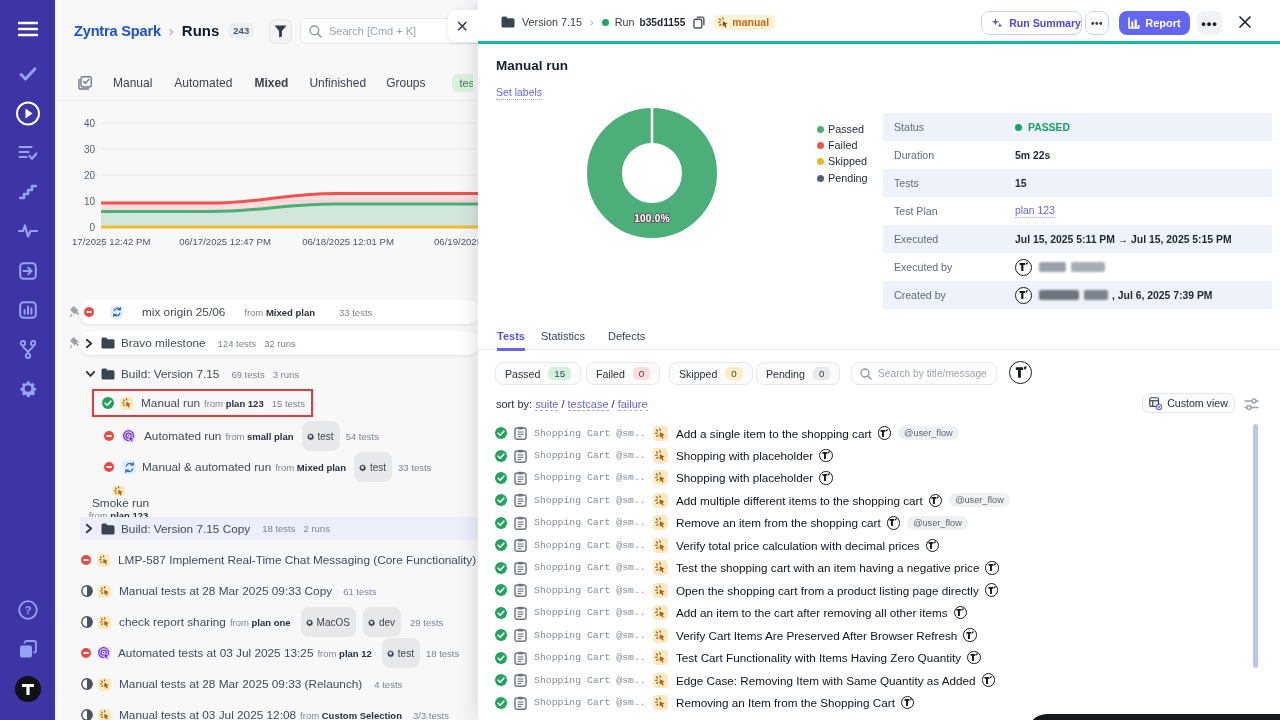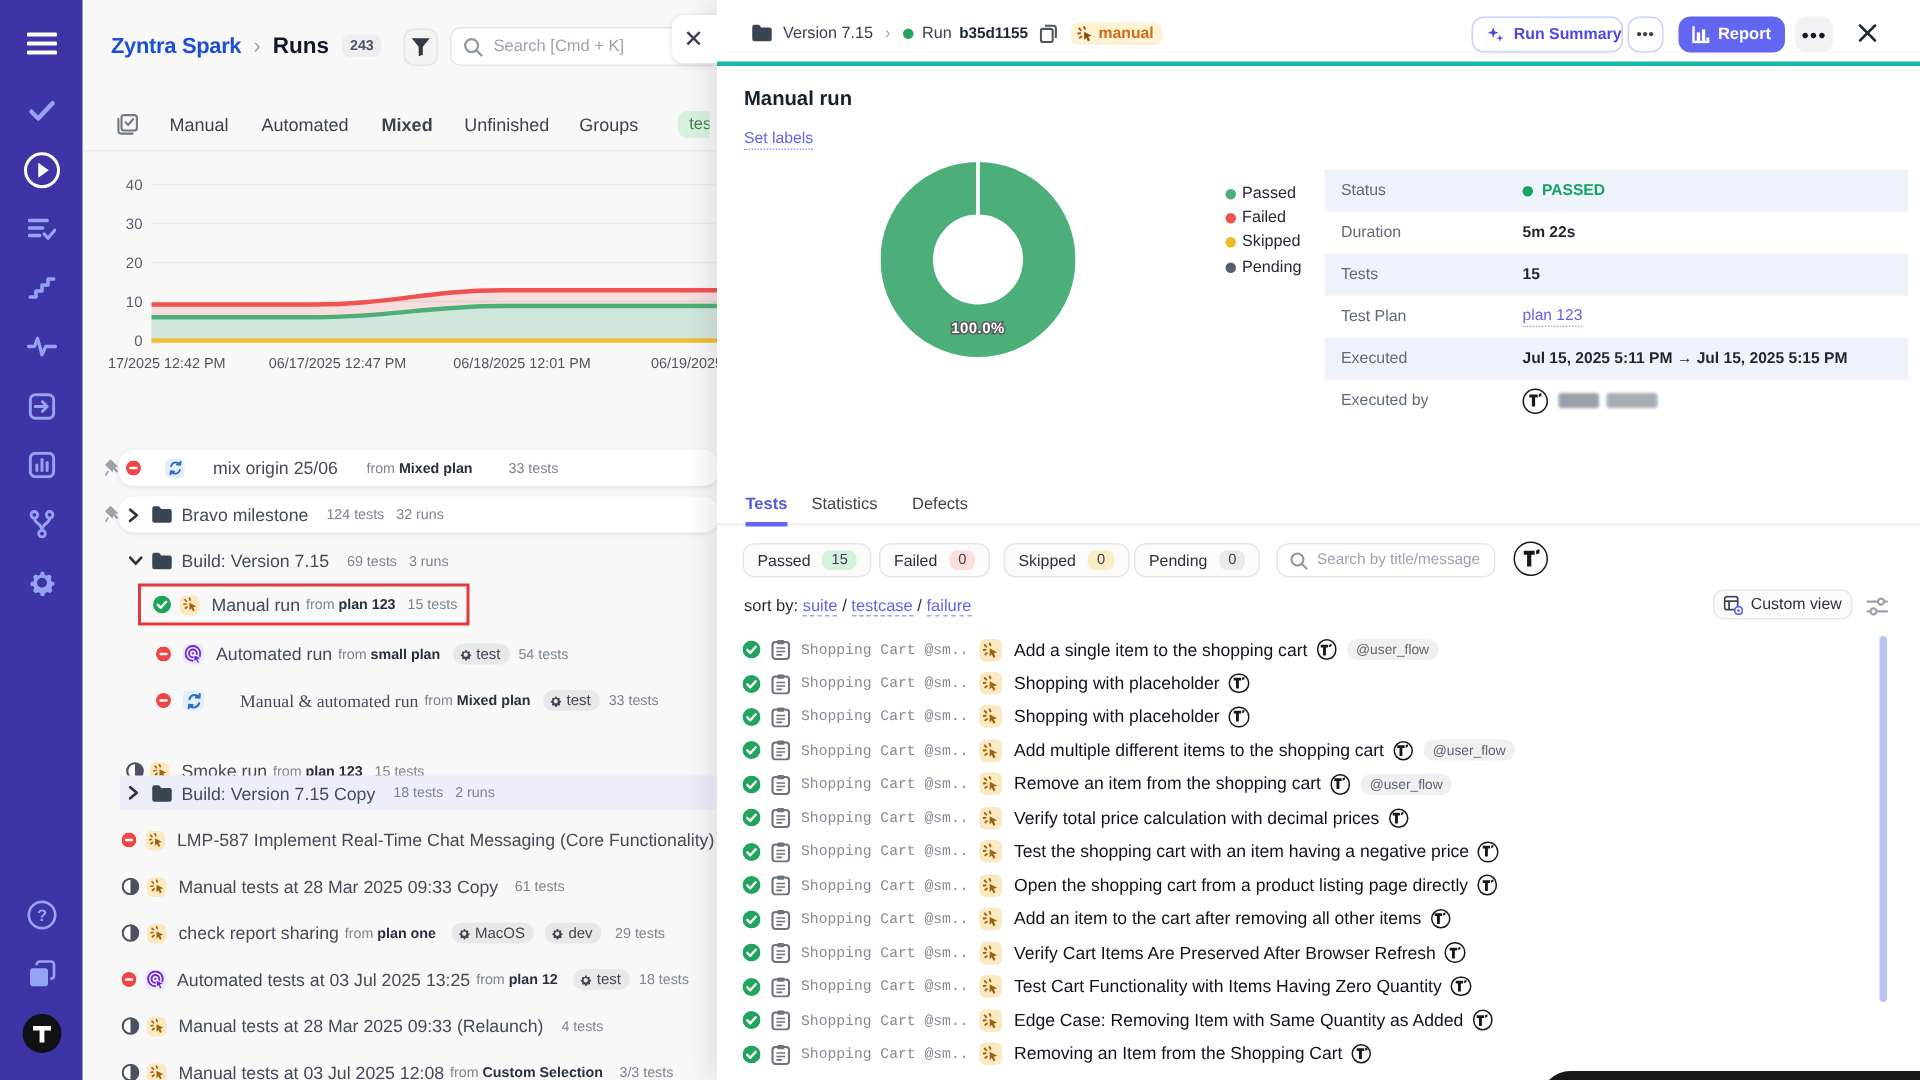--- a/index.html
+++ b/index.html
@@ -32,21 +32,21 @@
   
   #chart { position:absolute; left:0; top:104px; width:423px; height:150px; }
 
   
   .pin { position:absolute; }
   .treerow { position:absolute; display:flex; align-items:center; font-size:11.8px; color:#414b5a; white-space:nowrap; }
   .treerow .nm { color:#414b5a; }
   .meta { font-size:9.5px; color:#7c8592; }
   .meta b { color:#273041; }
   .chipicon { width:13px; height:13px; border-radius:4px; display:inline-flex; align-items:center; justify-content:center; }
-  .envchip { background:#e7e8ea; border-radius:8px; height:14px; display:inline-flex; align-items:center; font-size:10px; color:#3f4754; padding:0 6px 0 4px; gap:3px; }
+  .envchip { background:#e7e8ea; border-radius:8px; height:30px; display:inline-flex; align-items:center; font-size:10px; color:#3f4754; padding:0 6px 0 4px; gap:3px; }
   .whitecard { position:absolute; background:#fff; border-radius:10px; box-shadow:0 1px 3px rgba(16,24,40,.10); }
 
   
   #rightpanel { position:absolute; left:478px; top:0; width:802px; height:720px; background:#fff; box-shadow:-6px 0 16px rgba(30,30,60,.10); }
   #rheader { position:absolute; left:0; top:0; width:802px; height:44px; border-bottom:3px solid #14b8a6; background:#fff; }
   .bc { position:absolute; top:0; height:44px; display:flex; align-items:center; font-size:10.8px; color:#394150; white-space:nowrap; }
   #runsum { position:absolute; left:503px; top:11px; height:24px; border:1px solid #c7d2fe; border-radius:8px; display:flex; align-items:center; background:#fff; color:#4f46e5; font-size:10.6px; font-weight:600; white-space:nowrap; }
   #reportbtn { position:absolute; left:641px; top:11px; width:71px; height:24px; background:#6366f1; color:#fff; border-radius:8px; display:flex; align-items:center; justify-content:center; font-size:11px; font-weight:600; gap:5px; }
   #dots2 { position:absolute; left:719px; top:11px; width:25px; height:24px; background:#f1f2f4; border-radius:8px; display:flex; align-items:center; justify-content:center; }
 
@@ -368,30 +368,30 @@
       <div class="treerow" style="left:49px; top:455px; height:24px;">
         <svg width="10" height="10" viewBox="0 0 10 10">
             <circle cx="5" cy="5" r="5" fill="#ee4545"></circle>
             <rect x="2.2" y="4.1" width="5.6" height="1.8" rx="0.9" fill="#fff"></rect>
           </svg>
         <span class="chipicon" style="background:#e2eefb; margin-left:8px; width:14px; height:14px;">
             <svg width="11" height="11" viewBox="0 0 12 12">
               <path d="M2.5 4.5 A4 4 0 0 1 9.8 3.4 M9.8 3.4 L10 0.8 M9.8 3.4 L7.2 3.2 M9.5 7.5 A4 4 0 0 1 2.2 8.6 M2.2 8.6 L2 11.2 M2.2 8.6 L4.8 8.8" stroke="#2e6fc2" stroke-width="1.5" fill="none" stroke-linecap="round"></path>
             </svg>
           </span>
-        <span class="nm" style="margin-left:24px;font-family:Liberation Serif, serif;">Manual &amp; automated run</span>
+        <span class="nm" style="margin-left:6px;">Manual &amp; automated run</span>
         <span class="meta" style="margin-left:4px;">from <b>Mixed plan</b></span>
         <span class="envchip" style="margin-left:8px;"><svg width="9" height="9" viewBox="0 0 24 24">
               <path fill="#3f4754" d="M12 8.2a3.8 3.8 0 1 0 0 7.6 3.8 3.8 0 0 0 0-7.6zm9.7 5.3-2.1 1.1c-.1.5-.3 1-.5 1.4l.8 2.2-1.7 1.7-2.2-.8c-.4.2-.9.4-1.4.5L13.5 22h-2.4l-.6-2.3c-.5-.1-1-.3-1.4-.5l-2.2.8-1.7-1.7.8-2.2c-.2-.4-.4-.9-.5-1.4L3.2 14v-2.4l2.3-.6c.1-.5.3-1 .5-1.4l-.8-2.2 1.7-1.7 2.2.8c.4-.2.9-.4 1.4-.5l.6-2.3h2.4l.6 2.3c.5.1 1 .3 1.4.5l2.2-.8 1.7 1.7-.8 2.2c.2.4.4.9.5 1.4l2.3.6v2.4z"></path>
               <circle cx="12" cy="12" r="2.1" fill="#e7e8ea"></circle>
             </svg>test</span>
         <span class="meta" style="margin-left:6px;">33 tests</span>
       </div>
 
-      <div class="treerow" style="left:29px; top:502px; height:24px;">
+      <div class="treerow" style="left:29px; top:486px; height:24px;flex-direction:column;">
         <svg width="12" height="12" viewBox="0 0 12 12">
             <circle cx="6" cy="6" r="5.2" stroke="#4a5260" stroke-width="1.4" fill="#fff"></circle>
             <path d="M6 0.8 a5.2 5.2 0 0 1 0 10.4 Z" fill="#4a5260"></path>
           </svg>
         <span class="chipicon" style="background:#fae9c1; margin-left:4px;">
             <svg width="10" height="10" viewBox="0 0 12 12">
               <g stroke="#a2610a" stroke-width="1.4" stroke-linecap="round">
                 <line x1="5.2" y1="1" x2="5.8" y2="2.4"></line>
                 <line x1="1.6" y1="2.2" x2="2.8" y2="3.4"></line>
                 <line x1="0.8" y1="5.8" x2="2.3" y2="5.6"></line>
@@ -649,20 +649,34 @@
             <span class="tavatar" style="width:17px;height:17px;margin-right:7px;">
               <svg width="9" height="10" viewBox="0 0 10 11">
                 <path d="M0.6 1 h6.2 v2.3 h-1.9 v6.6 h-2.4 V3.3 H0.6 z" fill="#15181d"></path>
                 <path d="M7.6 0.9 l1.9-0.9 v2.2 l-1.9 0.9 z" fill="#15181d"></path>
               </svg>
             </span>
             <span style="display:inline-block;width:27px;height:10px;background:#9aa0a9;filter:blur(1.2px);border-radius:2px;"></span>
             <span style="display:inline-block;width:34px;height:10px;background:#a8aeb6;filter:blur(1.2px);border-radius:2px;margin-left:5px;"></span>
           </span>
         </div>
+      <div class="irow alt">
+          <span class="lbl">Created by</span>
+          <span class="val">
+            <span class="tavatar" style="width:17px;height:17px;margin-right:7px;">
+              <svg width="9" height="10" viewBox="0 0 10 11">
+                <path d="M0.6 1 h6.2 v2.3 h-1.9 v6.6 h-2.4 V3.3 H0.6 z" fill="#15181d"></path>
+                <path d="M7.6 0.9 l1.9-0.9 v2.2 l-1.9 0.9 z" fill="#15181d"></path>
+              </svg>
+            </span>
+            <span style="display:inline-block;width:40px;height:10px;background:#6e747e;filter:blur(1.2px);border-radius:2px;"></span>
+            <span style="display:inline-block;width:24px;height:10px;background:#7d838d;filter:blur(1.2px);border-radius:2px;margin-left:5px;"></span>
+            <span style="margin-left:4px;">, Jul 6, 2025 7:39 PM</span>
+          </span>
+        </div>
     </div>
     <div id="rtabs">
       <span class="tab" style="left:19px; color:#5558dd; font-weight:700; border-bottom:3px solid #6366f1; padding-bottom:6px;">Tests</span>
       <span class="tab" style="left:63px; color:#3c4552;">Statistics</span>
       <span class="tab" style="left:130px; color:#3c4552;">Defects</span>
     </div>
     <div id="filters">
       <div class="fchip" style="left:17px;">Passed<span class="bdg" style="background:#d3f1dd;">15</span></div>
       <div class="fchip" style="left:108px;">Failed<span class="bdg" style="background:#fcdfdd;">0</span></div>
       <div class="fchip" style="left:191px;">Skipped<span class="bdg" style="background:#faeec7;">0</span></div>

